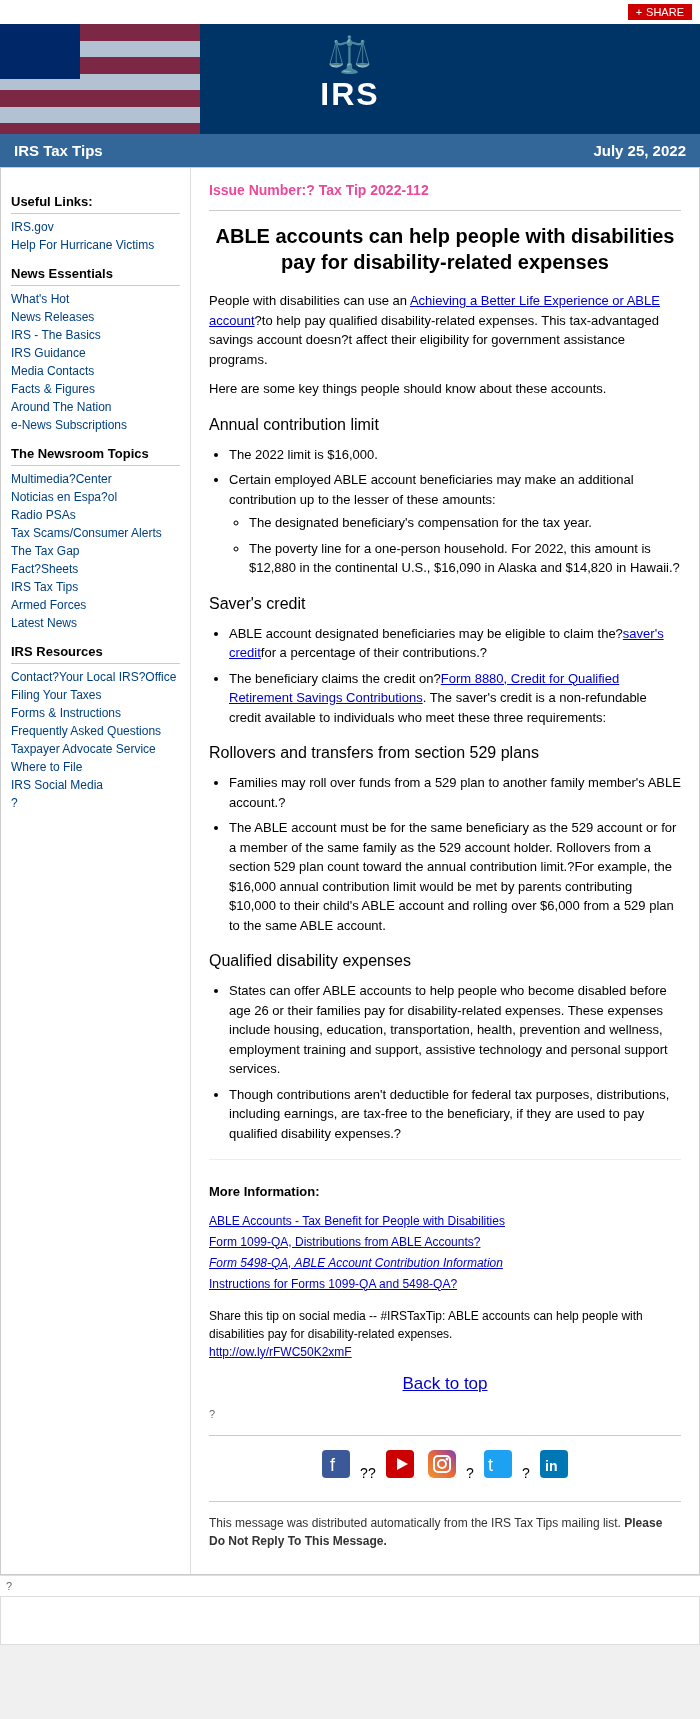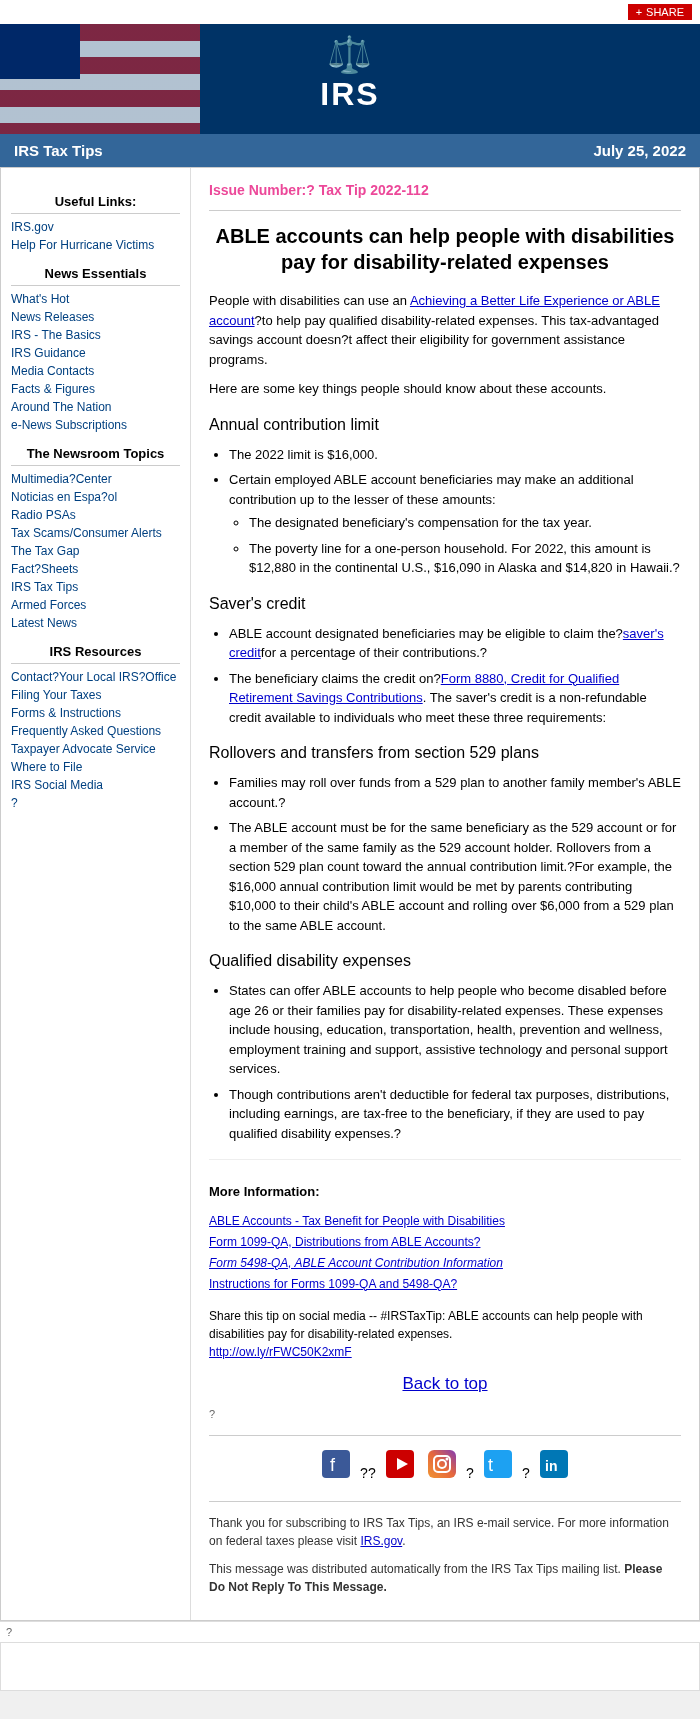--- a/index.html
+++ b/index.html
@@ -18,21 +18,21 @@
     .header-logo .irs-text { font-size: 32px; font-weight: bold; letter-spacing: 2px; }
 
     
     .title-bar { background: #336699; color: #fff; display: flex; justify-content: space-between; padding: 8px 14px; font-size: 15px; font-weight: bold; }
 
     
     .main-container { display: flex; background: #fff; border: 1px solid #ccc; }
 
     
     .sidebar { width: 190px; min-width: 190px; padding: 12px 10px; border-right: 1px solid #ddd; background: #fff; }
-    .sidebar-section-title { font-weight: bold; font-size: 13px; color: #000; margin-top: 14px; margin-bottom: 6px; border-bottom: 1px solid #ccc; padding-bottom: 4px; text-align: center; }
+    .sidebar-section-title { font-weight: bold; font-size: 13px; color: #000; margin-top: 14px; margin-bottom: 6px; border-bottom: 1px solid #ccc; padding-bottom: 4px; }
     .sidebar-link { display: block; color: #004080; text-decoration: none; font-size: 12px; margin-bottom: 4px; cursor: pointer; }
 
     
     .content { flex: 1; padding: 14px 18px; }
     .issue-number { font-size: 14px; font-weight: bold; color: #ec4899; margin-bottom: 12px; }
     .article-title { font-size: 20px; font-weight: bold; color: #000; text-align: center; margin-bottom: 16px; line-height: 1.3; }
     .article-body { font-size: 13px; line-height: 1.5; color: #000; }
     .article-body p { margin-bottom: 10px; }
     .article-body a { color: #0000cc; text-decoration: underline; }
     .article-body h3 { font-size: 16px; font-weight: normal; margin-top: 14px; margin-bottom: 8px; }
@@ -233,23 +233,20 @@
         <a href="#" class="social-icon li-icon" title="LinkedIn">
           <svg width="28" height="28" viewBox="0 0 28 28">
               <rect width="28" height="28" rx="4" fill="#0077b5"></rect>
               <text x="5" y="21" font-size="14" fill="white" font-family="Arial" font-weight="bold">in</text>
             </svg>
         </a>
       </div>
 
       <hr class="divider">
 
-      <p class="footer-note">
-        <span>Thank you for subscribing to IRS Tax Tips, an IRS e-mail service. For more information on federal taxes please visit </span><a href="#">IRS.gov</a><span>.</span>
-      </p>
       <p class="footer-note" style="margin-top:8px;">
         <span>This message was distributed automatically from the IRS Tax Tips mailing list. </span><strong>Please Do Not Reply To This Message.</strong>
       </p>
     </div>
   </div>
 </div>
 
 <div style="padding: 4px 6px; background:#fff; font-size:11px; color:#666; border-top:1px solid #ddd;">
   <span>?</span>
 </div>

